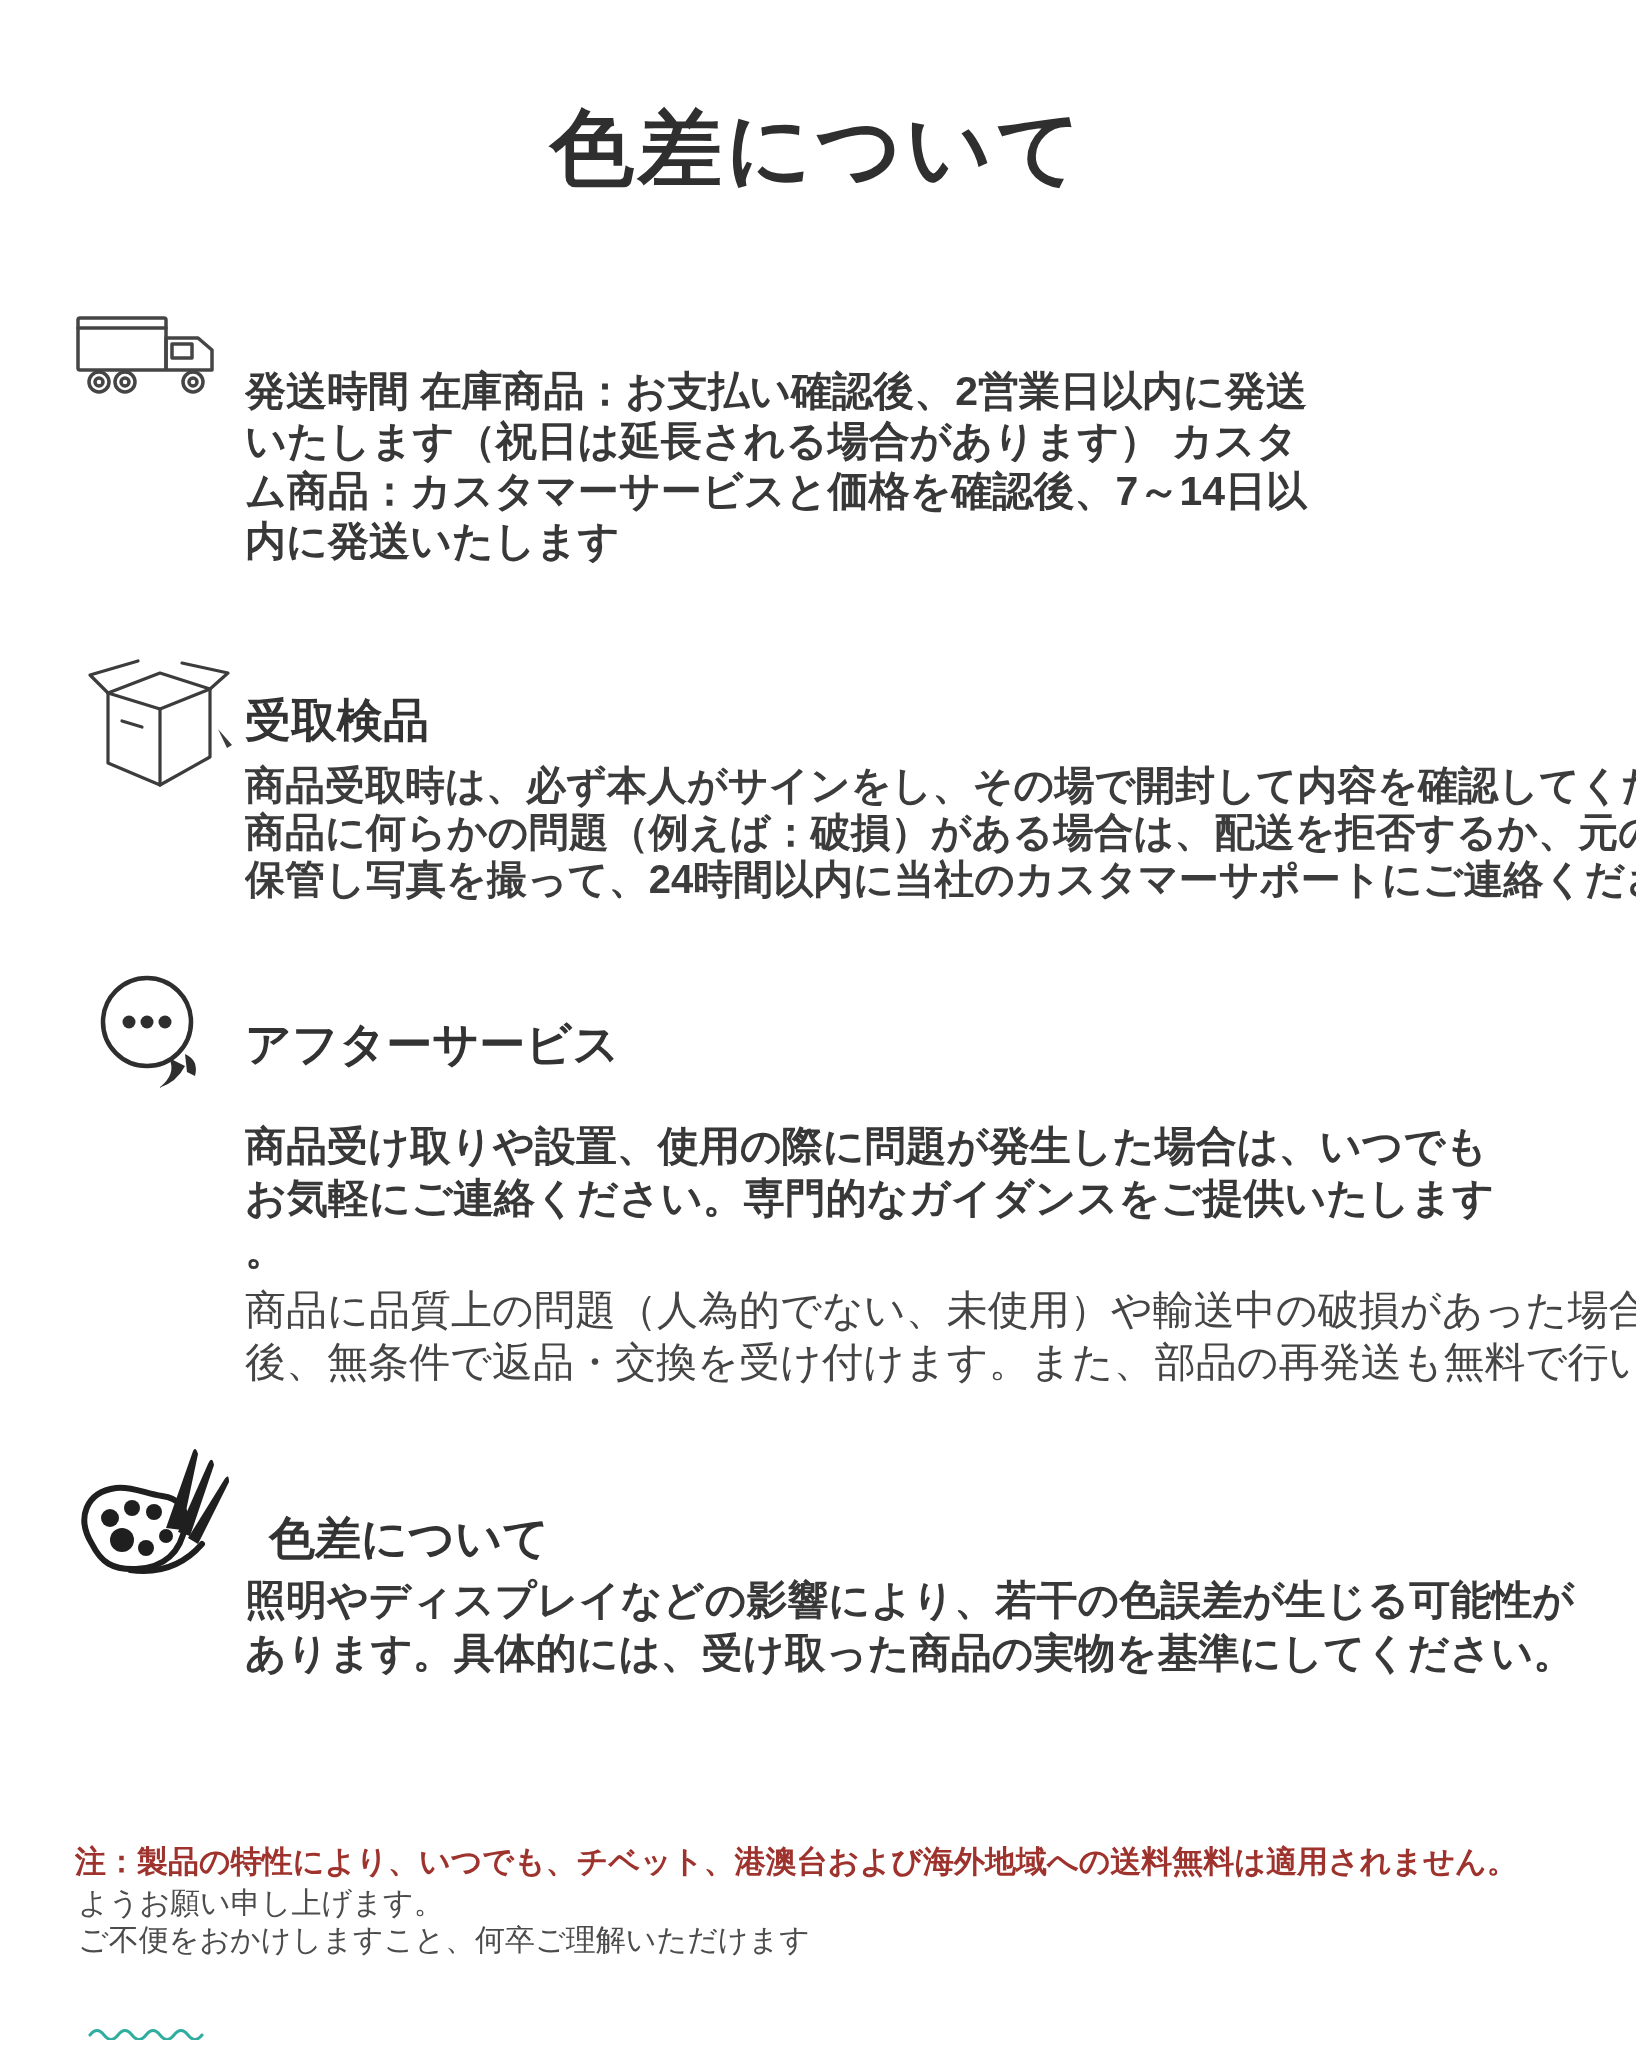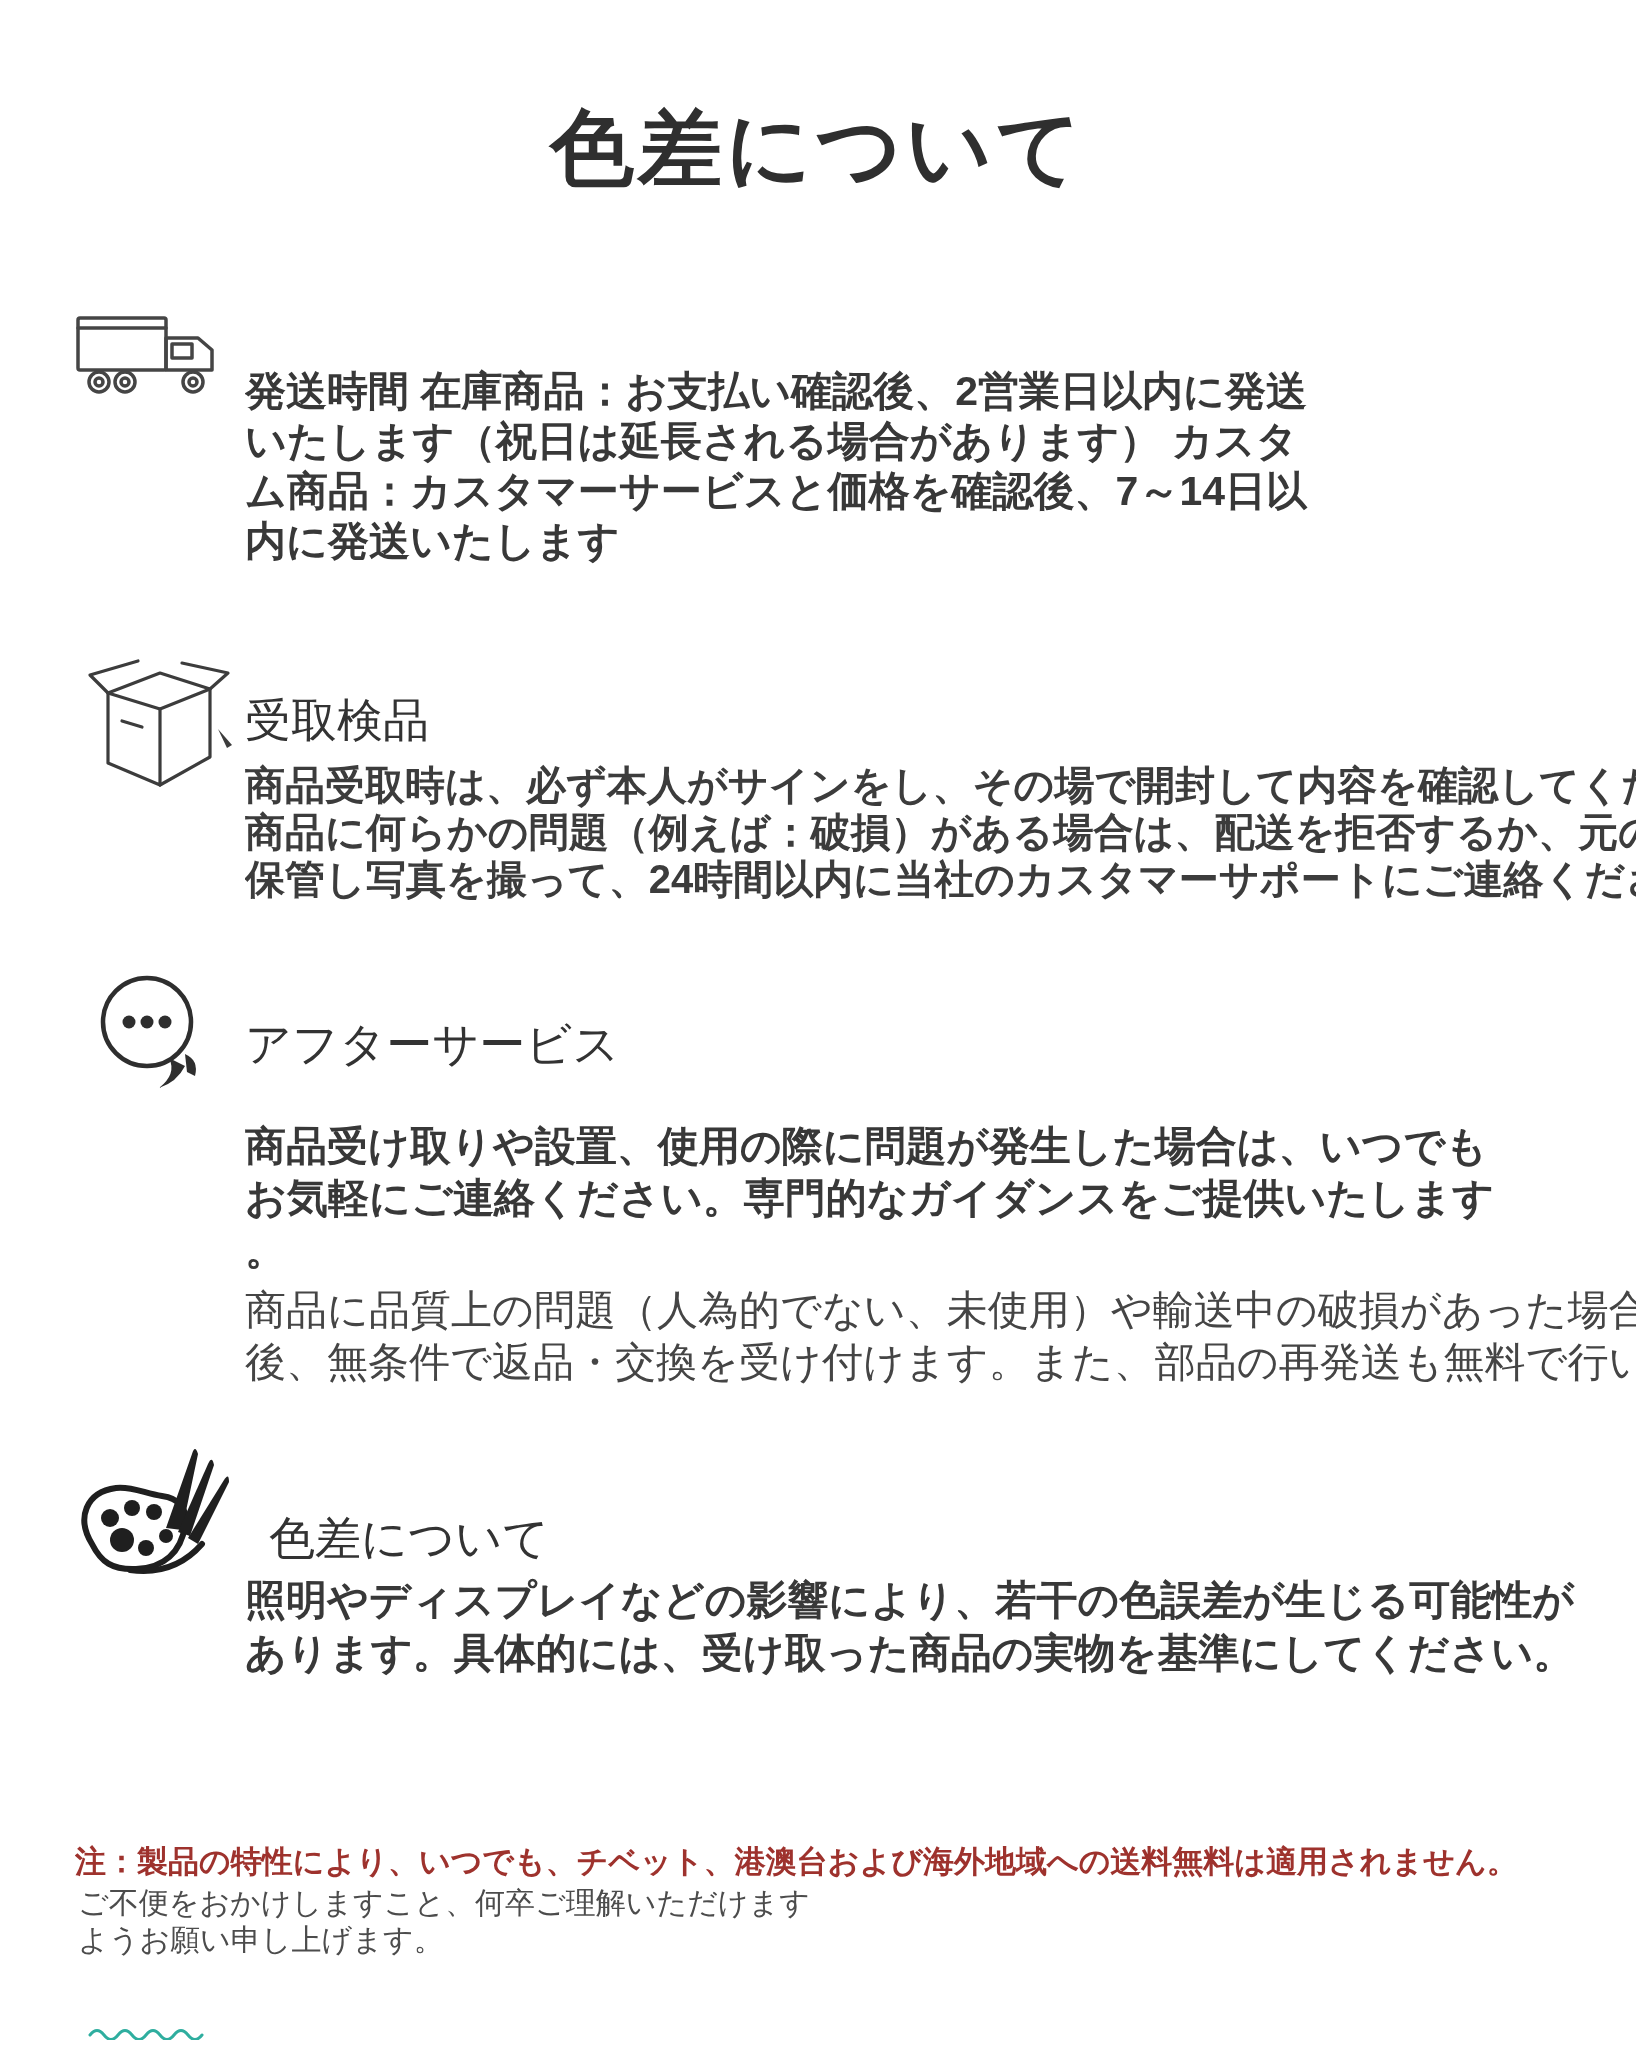--- a/index.html
+++ b/index.html
@@ -10,21 +10,21 @@
     color:#3a3a3a;
     position:relative;
     overflow:hidden;
   }
   .abs{position:absolute;}
   #page-title{
     left:0;top:92px;width:1636px;
     text-align:center;
     font-size:84px;font-weight:700;letter-spacing:4px;color:#2f2f2f;
   }
-  .sec-heading{font-size:46px;font-weight:400;color:#333;}
+  .sec-heading{font-size:46px;font-weight:700;color:#333;}
   .sec-lines div{white-space:nowrap;overflow:hidden;}
   #sec1-lines{left:245px;top:366px;width:1391px;font-size:41px;font-weight:700;line-height:50px;color:#383838;}
   #sec2-heading{left:245px;top:690px;}
   #sec2-lines{left:245px;top:762px;width:1391px;font-size:40px;font-weight:700;line-height:47px;color:#3c3c3c;}
   #sec3-heading{left:245px;top:1014px;}
   #sec3-lines{left:245px;top:1084px;width:1391px;font-size:41px;font-weight:700;line-height:52px;color:#383838;margin-top:36px;}
   #sec3-sub{left:245px;top:1284px;width:1391px;font-size:41px;font-weight:400;line-height:52px;color:#454545;}
   #sec4-heading{left:245px;top:1508px;margin-left:24px;}
   #sec4-lines{left:245px;top:1574px;width:1391px;font-size:41px;font-weight:700;line-height:53px;color:#383838;}
   #note-line{left:75px;top:1841px;width:1561px;font-size:31px;font-weight:700;color:#9e322d;white-space:nowrap;overflow:hidden;}
@@ -117,20 +117,20 @@
   </svg>
 </div>
 <div class="abs sec-heading" id="sec4-heading">色差について</div>
 <div class="abs sec-lines" id="sec4-lines">
   <div>照明やディスプレイなどの影響により、若干の色誤差が生じる可能性が</div>
   <div>あります。具体的には、受け取った商品の実物を基準にしてください。</div>
 </div>
 
 <div class="abs" id="note-line">注：製品の特性により、いつでも、チベット、港澳台および海外地域への送料無料は適用されません。</div>
 <div class="abs" id="apology">
+  <div>ようお願い申し上げます。</div>
   <div>ご不便をおかけしますこと、何卒ご理解いただけます</div>
-  <div>ようお願い申し上げます。</div>
 </div>
 <div class="abs" id="squiggle">
   <svg width="120" height="14" viewBox="0 0 120 14" fill="none">
     <path d="M2 9 q7 -9 14 0 t14 0 t14 0 t14 0 t14 0 t14 0 t14 0 t14 0" stroke="#2fae9f" stroke-width="3" stroke-linecap="round"></path>
   </svg>
 </div>
 
 </body></html>

